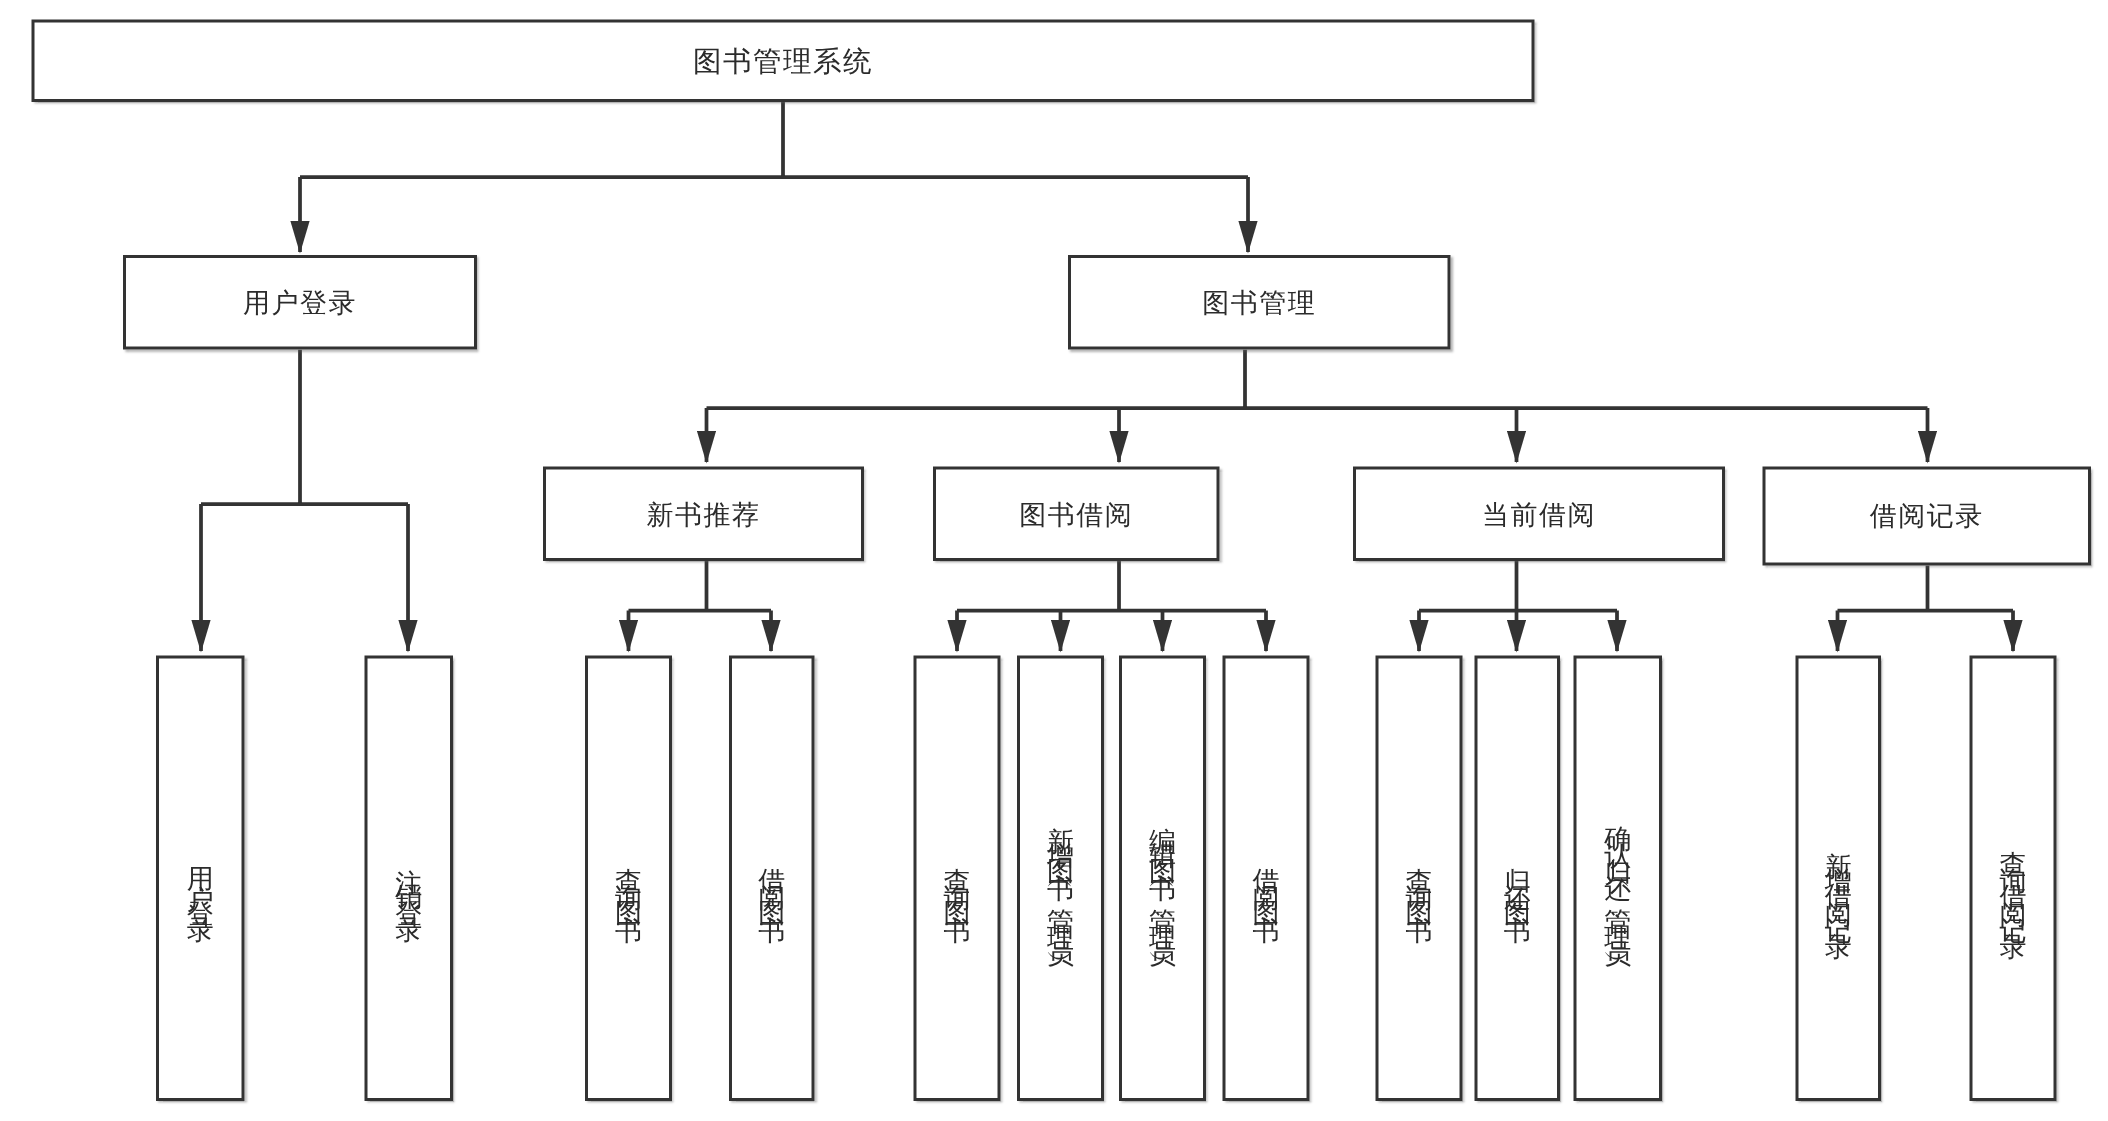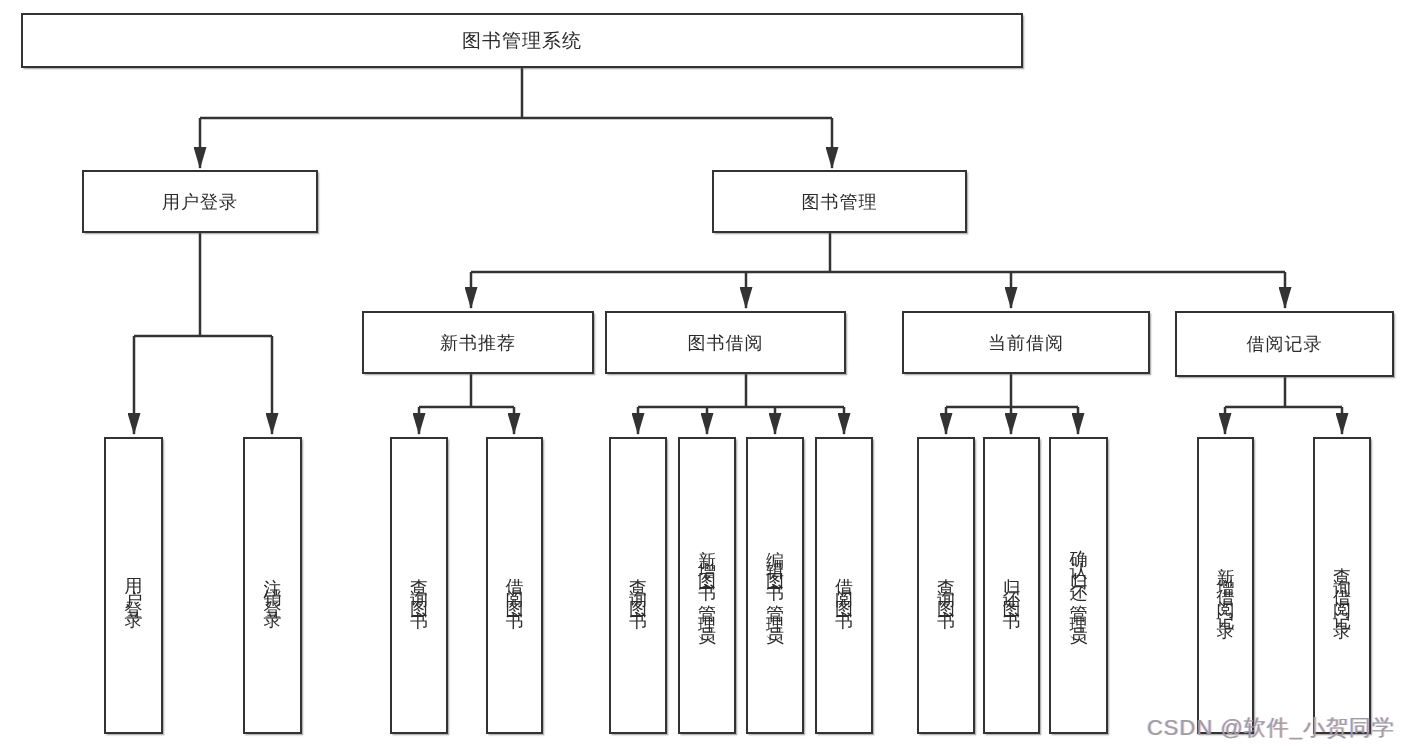--- a/index.html
+++ b/index.html
@@ -104,24 +104,24 @@
     <span>图书管理</span>
   </div>
 
   <div class="box v-box" style="left:104px;top:437px;width:59px;height:297px">
     <span>用户登录</span>
   </div>
   <div class="box v-box" style="left:243px;top:437px;width:59px;height:297px">
     <span>注销登录</span>
   </div>
 
-  <div class="box h-box" style="left:362px;top:311px;width:232px;height:63px">
+  <div class="box h-box" style="left:362px;top:311px;width:214px;height:63px">
     <span>新书推荐</span>
   </div>
-  <div class="box h-box" style="left:605px;top:311px;width:241px;height:63px">
+  <div class="box h-box" style="left:622px;top:311px;width:191px;height:63px">
     <span>图书借阅</span>
   </div>
   <div class="box h-box" style="left:902px;top:311px;width:248px;height:63px">
     <span>当前借阅</span>
   </div>
   <div class="box h-box" style="left:1175px;top:311px;width:219px;height:66px">
     <span>借阅记录</span>
   </div>
 
   <div class="box v-box" style="left:390px;top:437px;width:58px;height:297px">
@@ -154,15 +154,14 @@
     <span>确认归还（管理员）</span>
   </div>
 
   <div class="box v-box" style="left:1197px;top:437px;width:57px;height:297px">
     <span>新增借阅记录</span>
   </div>
   <div class="box v-box" style="left:1313px;top:437px;width:58px;height:297px">
     <span>查询借阅记录</span>
   </div>
 
-  <div id="watermark">CSDN @软件_小贺同学</div>
 
 </div>
 
 </body></html>

